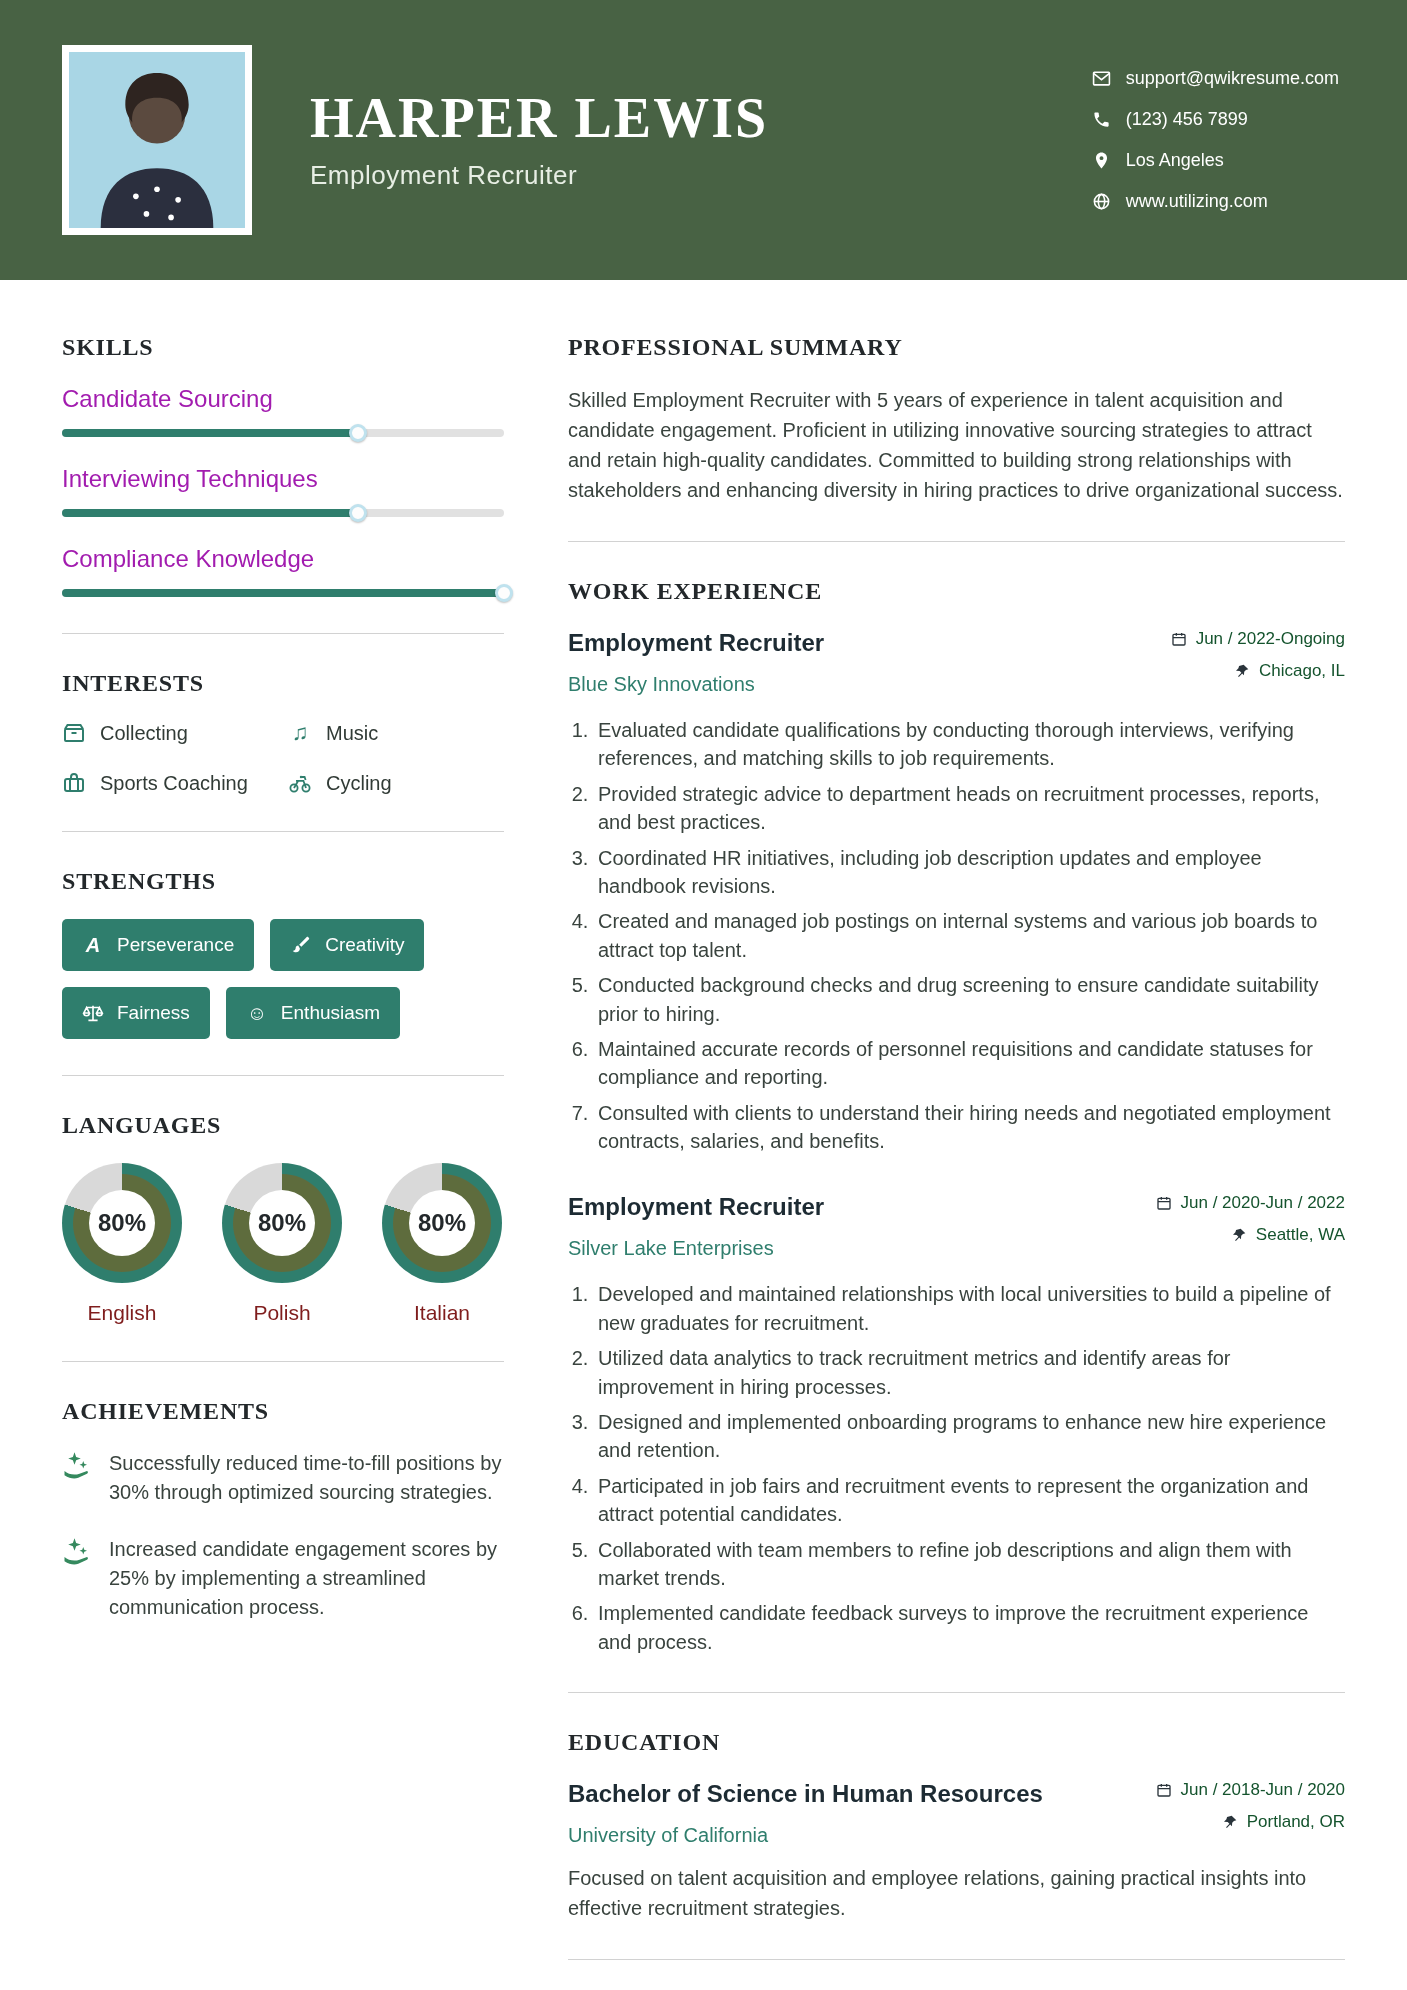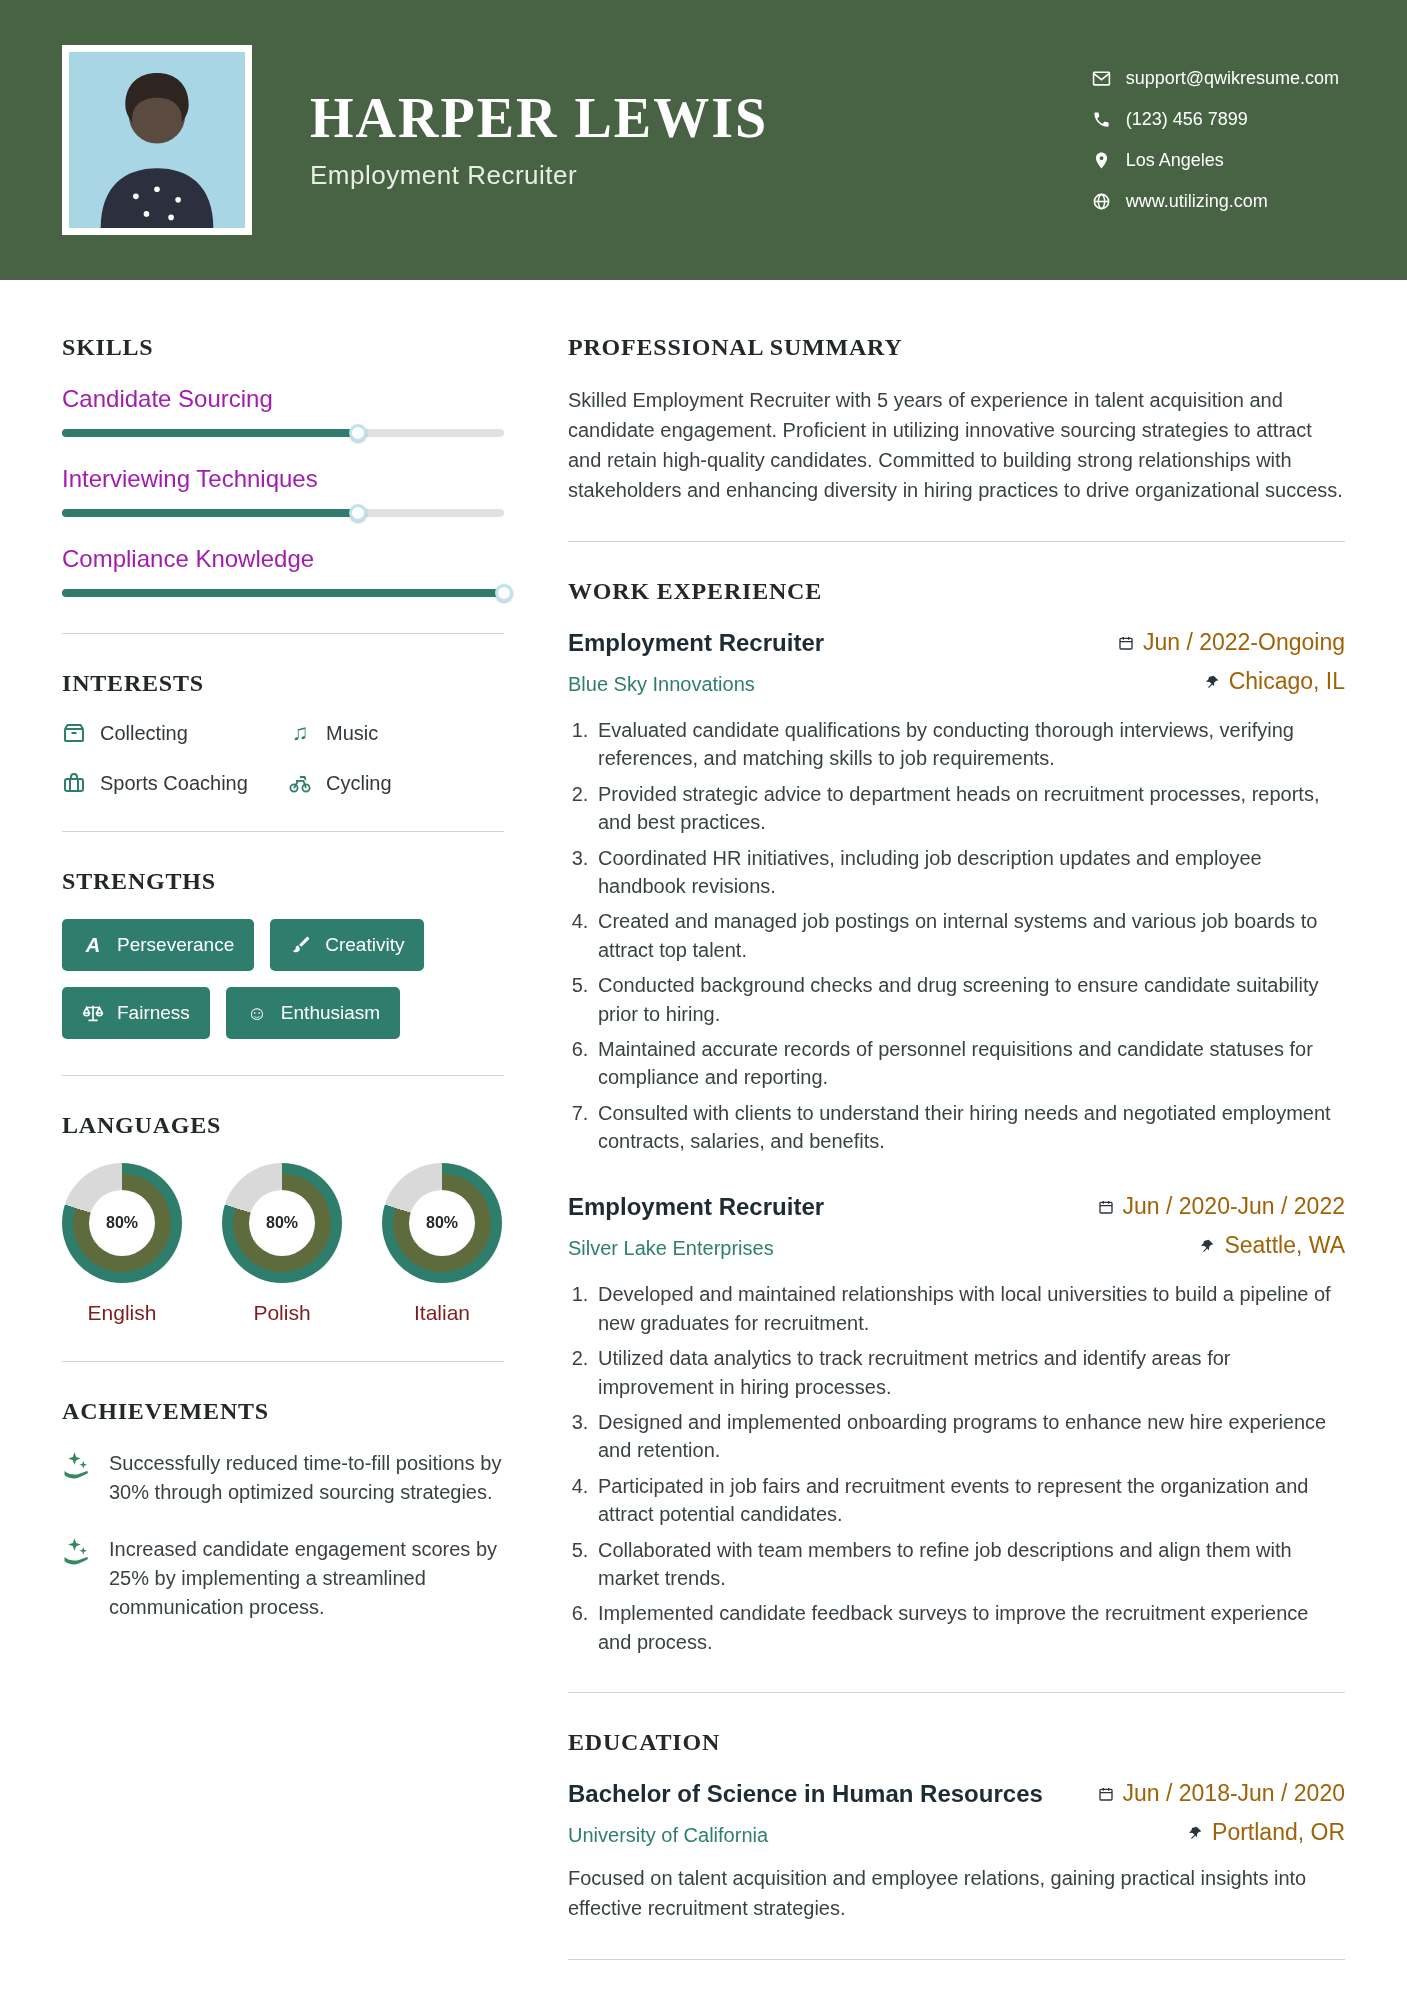--- a/index.html
+++ b/index.html
@@ -44,37 +44,37 @@
   .tag { background:#2f7e6d; color:#fff; border-radius:5px; display:inline-flex; align-items:center; gap:13px; padding:15px 20px; font-size:19px; }
   .tag .ticon { width:22px; height:22px; display:inline-flex; align-items:center; justify-content:center; font-size:20px; }
   .tag .ticon svg { width:100%; height:100%; }
   .bold-a { font-weight:800; font-style:italic; font-size:22px; line-height:1; }
 
   
   .langs { display:flex; gap:40px; }
   .lang { text-align:center; }
   .donut { width:120px; height:120px; border-radius:50%; position:relative; }
   .donut-mid { position:absolute; inset:11px; border-radius:50%; }
-  .donut-hole { position:absolute; inset:27px; border-radius:50%; background:#fff; display:flex; align-items:center; justify-content:center; font-size:16px; font-weight:700; color:#23282b; }
+  .donut-hole { position:absolute; inset:27px; border-radius:50%; background:#fff; display:flex; align-items:center; justify-content:center; font-size:24px; font-weight:700; color:#23282b; }
   .lang-label { margin-top:18px; font-size:21px; color:#7f1d1d; }
 
   
   .ach { display:flex; gap:17px; margin-bottom:28px; font-size:20px; line-height:1.45; color:#39433e; }
   .ach .aicon { width:30px; height:30px; flex:none; color:#35895e; margin-top:2px; }
   .ach .aicon svg { width:100%; height:100%; }
 
   
   .summary-text { margin:0; font-size:20px; line-height:1.5; color:#39433e; }
   .job { margin-bottom:38px; }
   .job:last-child { margin-bottom:0; }
   .job-head { display:flex; justify-content:space-between; align-items:flex-start; gap:20px; }
   .job-title { font-size:24px; font-weight:700; color:#1d2b33; margin:0; }
   .company { font-size:20px; color:#2f7e6d; margin-top:16px; }
   .meta { display:flex; flex-direction:column; gap:12px; align-items:flex-end; flex:none; }
-  .meta-row { display:flex; align-items:center; gap:9px; font-size:23px; color:#a16207; white-space:nowrap; }
+  .meta-row { display:flex; align-items:center; gap:9px; font-size:17px; color:#14532d; white-space:nowrap; }
   .meta-row .micon { width:16px; height:16px; color:#2a343b; display:inline-flex; }
   .meta-row .micon svg { width:100%; height:100%; }
   ol.points { margin:20px 0 0; padding-left:26px; font-size:20px; line-height:1.42; color:#39433e; }
   ol.points li { margin-bottom:7px; padding-left:4px; }
   .edu-desc { margin:16px 0 0; font-size:20px; line-height:1.5; color:#39433e; }
 </style>
 </head>
 <body>
 
 <div class="page">

